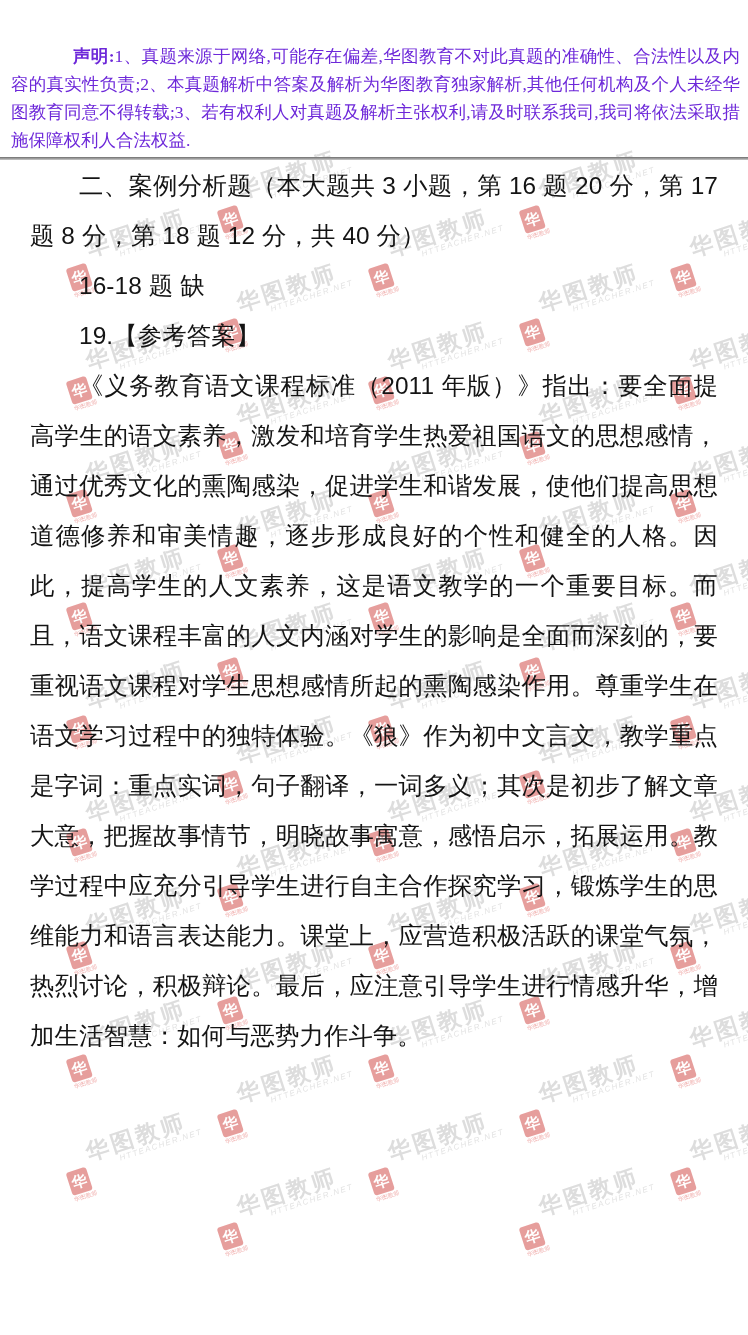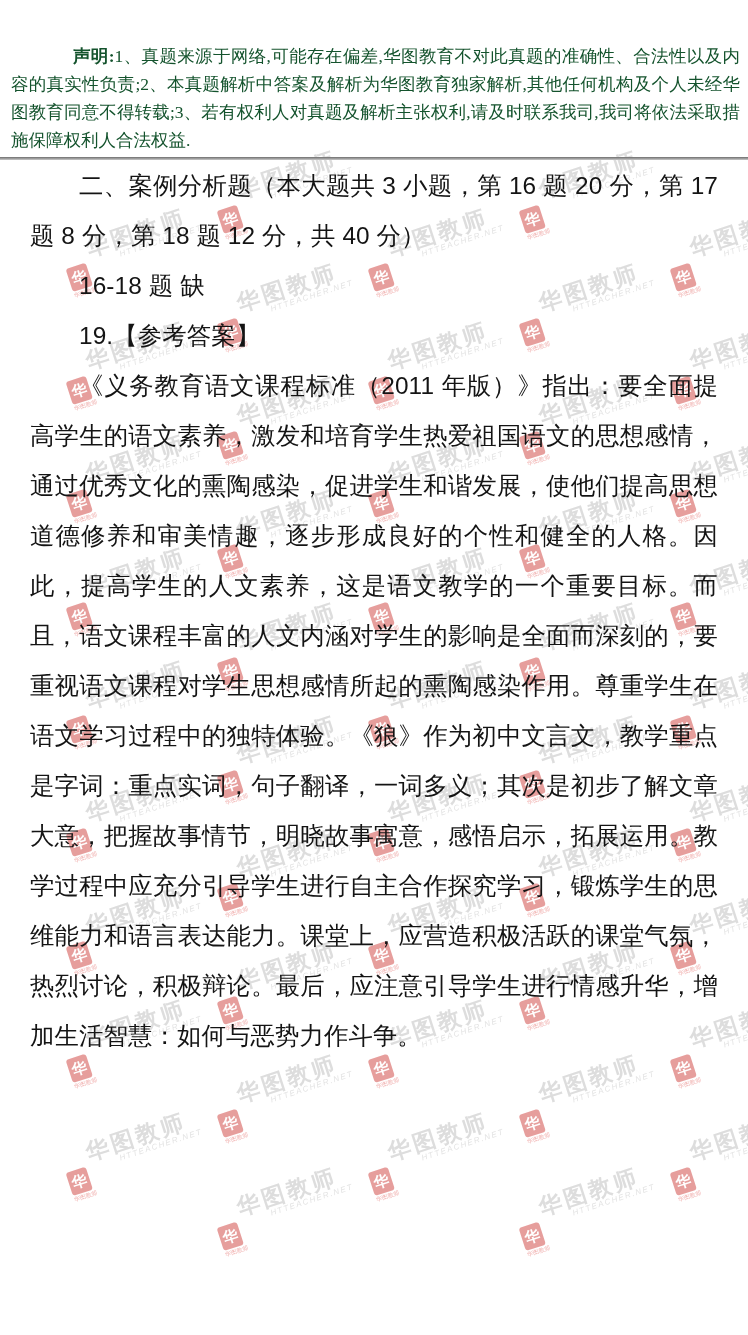--- a/index.html
+++ b/index.html
@@ -493,21 +493,21 @@
           <div class="wm-col">
             <span class="wm-brand" style="color: rgb(188, 188, 188);">华图教师</span>
             <span class="wm-site">HTTEACHER.NET</span>
           </div>
         </div>
       </div>
     </div>
 
   <div class="content">
 
-    <p class="disclaimer" style="color: #14532d;"><b>声明:</b><span>1、真题来源于网络,可能存在偏差,华图教育不对此真题的准确性、合法性以及内容的真实性负责;2、本真题解析中答案及解析为华图教育独家解析,其他任何机构及个人未经华图教育同意不得转载;3、若有权利人对真题及解析主张权利,请及时联系我司,我司将依法采取措施保障权利人合法权益.</span></p>
+    <p class="disclaimer" style="color: #6d28d9;"><b>声明:</b><span>1、真题来源于网络,可能存在偏差,华图教育不对此真题的准确性、合法性以及内容的真实性负责;2、本真题解析中答案及解析为华图教育独家解析,其他任何机构及个人未经华图教育同意不得转载;3、若有权利人对真题及解析主张权利,请及时联系我司,我司将依法采取措施保障权利人合法权益.</span></p>
 
     <div class="divider"></div>
 
     <div class="body-text" style="color: rgb(20, 20, 20);">
       <p>二、案例分析题（本大题共 3 小题，第 16 题 20 分，第 17 题 8 分，第 18 题 12 分，共 40 分）</p>
       <p>16-18 题 缺</p>
       <p>19.【参考答案】</p>
       <p>《义务教育语文课程标准（2011 年版）》指出：要全面提高学生的语文素养，激发和培育学生热爱祖国语文的思想感情，通过优秀文化的熏陶感染，促进学生和谐发展，使他们提高思想道德修养和审美情趣，逐步形成良好的个性和健全的人格。因此，提高学生的人文素养，这是语文教学的一个重要目标。而且，语文课程丰富的人文内涵对学生的影响是全面而深刻的，要重视语文课程对学生思想感情所起的熏陶感染作用。尊重学生在语文学习过程中的独特体验。《狼》作为初中文言文，教学重点是字词：重点实词，句子翻译，一词多义；其次是初步了解文章大意，把握故事情节，明晓故事寓意，感悟启示，拓展运用。教学过程中应充分引导学生进行自主合作探究学习，锻炼学生的思维能力和语言表达能力。课堂上，应营造积极活跃的课堂气氛，热烈讨论，积极辩论。最后，应注意引导学生进行情感升华，增加生活智慧：如何与恶势力作斗争。</p>
     </div>
 

